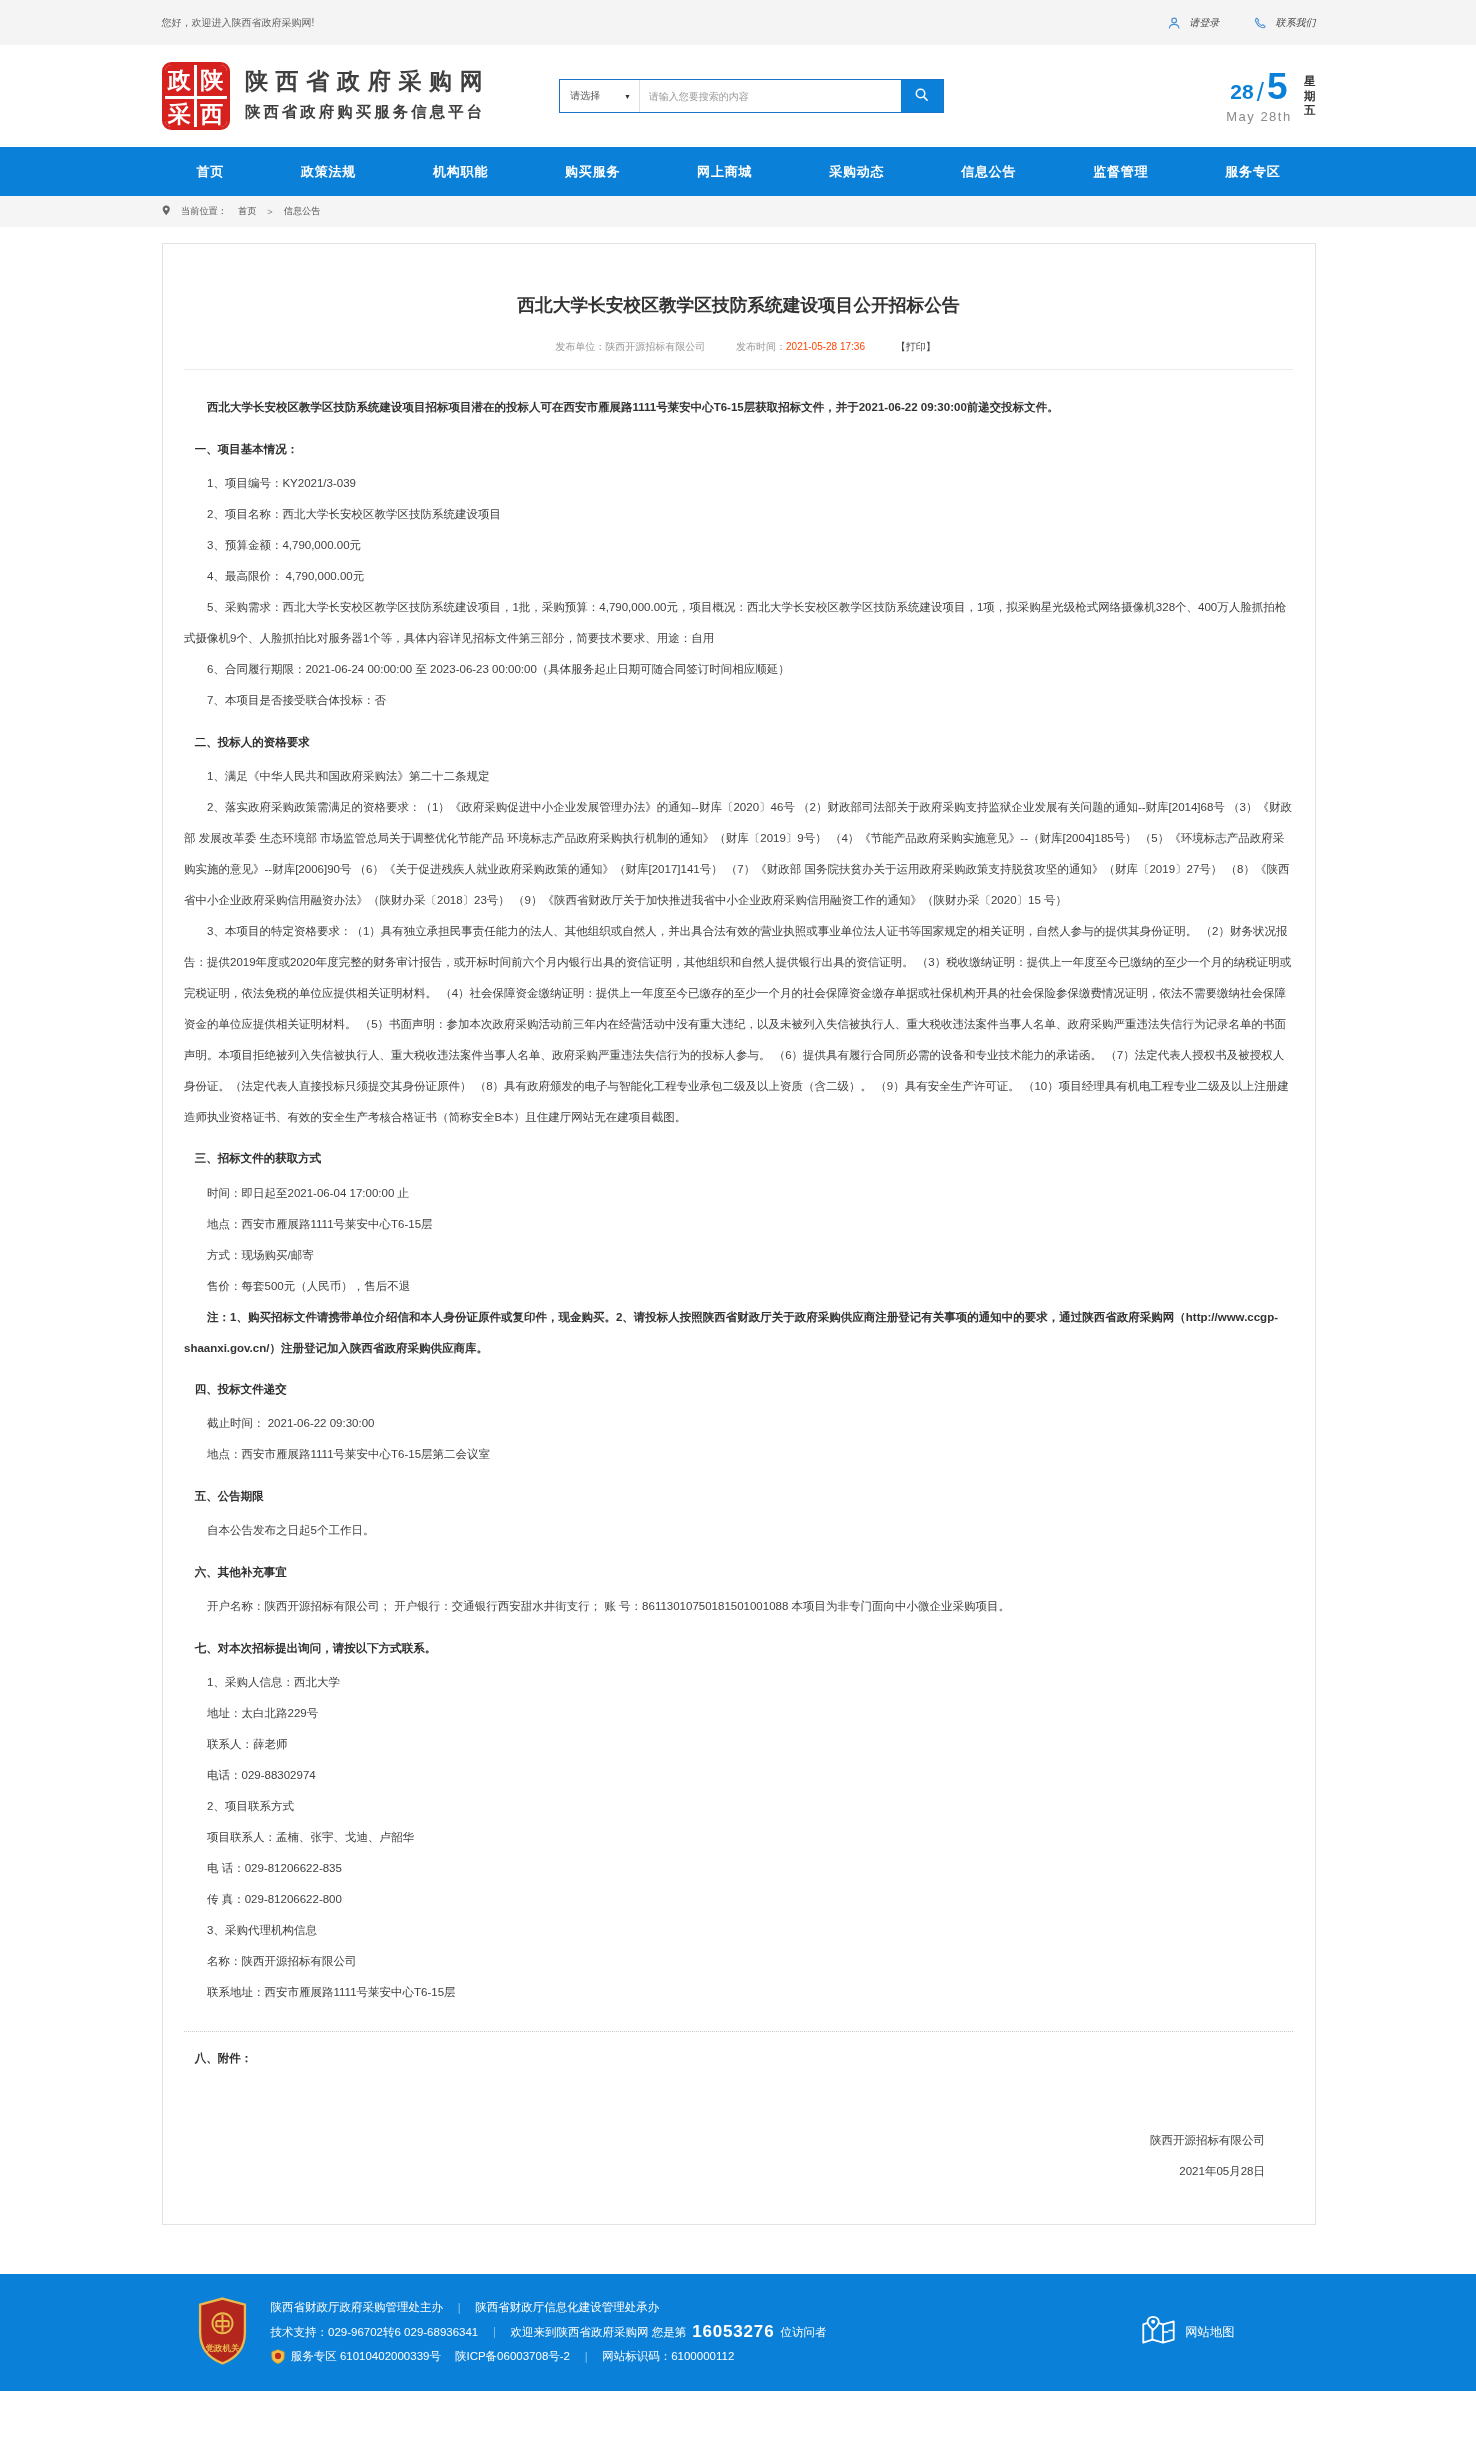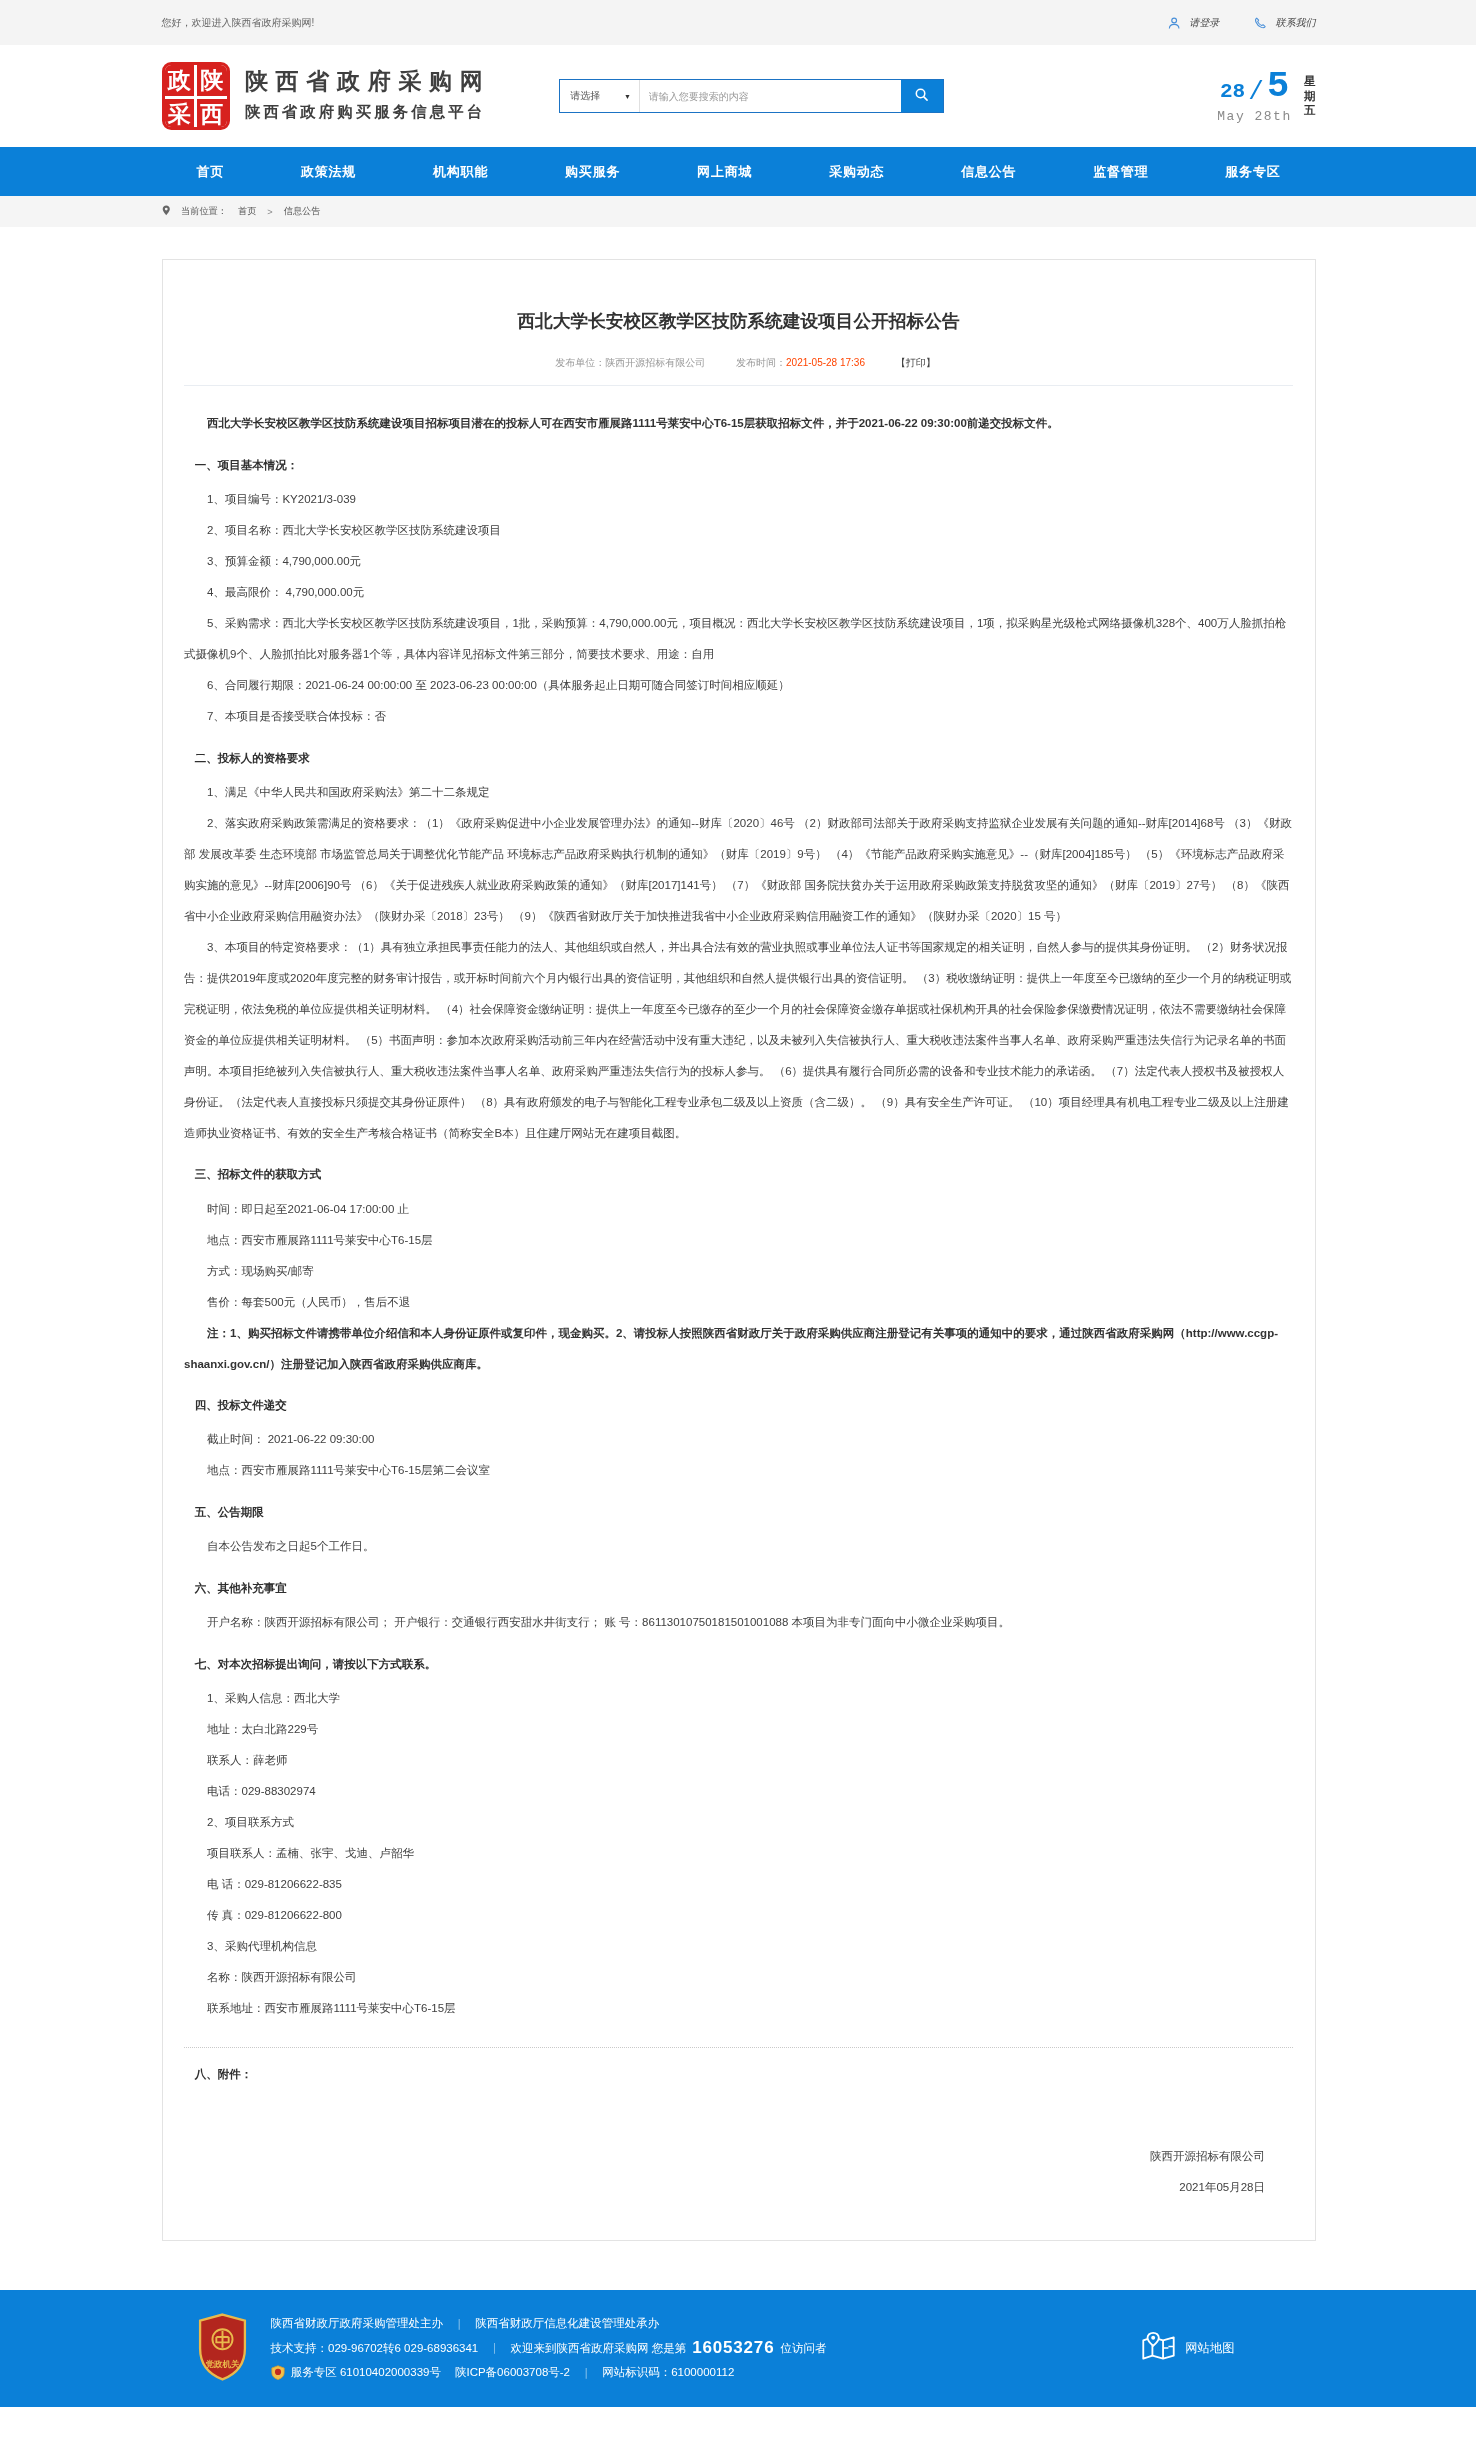--- a/index.html
+++ b/index.html
@@ -52,21 +52,21 @@
     flex:1; border:none; outline:none; padding:0 9.2px; font-size:10px; color:#333;
     font-family:inherit;
   }
   .search-input::placeholder { color:#9a9a9a; }
   .search-button {
     width:42px; background:#0b80d8; border:none; cursor:pointer;
     display:flex; align-items:center; justify-content:center;
   }
 
   .date-block { margin-left:auto; display:flex; align-items:center; gap:12.3px; }
-  .date-numbers { text-align:center;font-family:Liberation Mono, monospace; }
+  .date-numbers { text-align:center; }
   .date-num-row { display:flex; align-items:flex-end; justify-content:center; color:#0b80d8; line-height:1; }
   .date-day { font-size:21px; font-weight:bold; padding-bottom:3.1px; }
   .date-slash { font-size:26px; font-weight:300; margin:0 3.1px; }
   .date-month { font-size:37px; font-weight:bold; }
   .date-en { font-size:13px; color:#8a8a8a; margin-top:3.1px; letter-spacing:1.5px; }
   .date-weekday { display:flex; flex-direction:column; }
   .date-weekday span { font-size:11.5px; font-weight:bold; color:#333; line-height:14.6px; }
 
   
   .nav { background:#0b80d8; height:49px; }
@@ -77,21 +77,21 @@
   }
 
   
   .breadcrumb-bar { background:#f5f5f5; height:31px; }
   .breadcrumb-bar .container { height:100%; display:flex; align-items:center; gap:11px; font-size:9.2px; color:#555; }
   .crumb-link { cursor:pointer; }
   .crumb-sep { color:#888; }
 
   
   .card {
-    width:1154px; margin:32px auto 49px;
+    width:1154px; margin:16px auto 49px;
     background:#fff; border:0.8px solid #e3e3e3;
     padding:49px 21.5px 37px;
   }
   .article-title { text-align:center; font-size:17.7px; font-weight:bold; color:#333; margin:0 0 23px; }
   .article-meta {
     text-align:center; font-size:10px; color:#999;
     padding-bottom:15.4px; border-bottom:0.8px solid #e9edf2;
   }
   .article-meta .grp { margin:0 14px; }
   .meta-time { color:#ff4400; }

